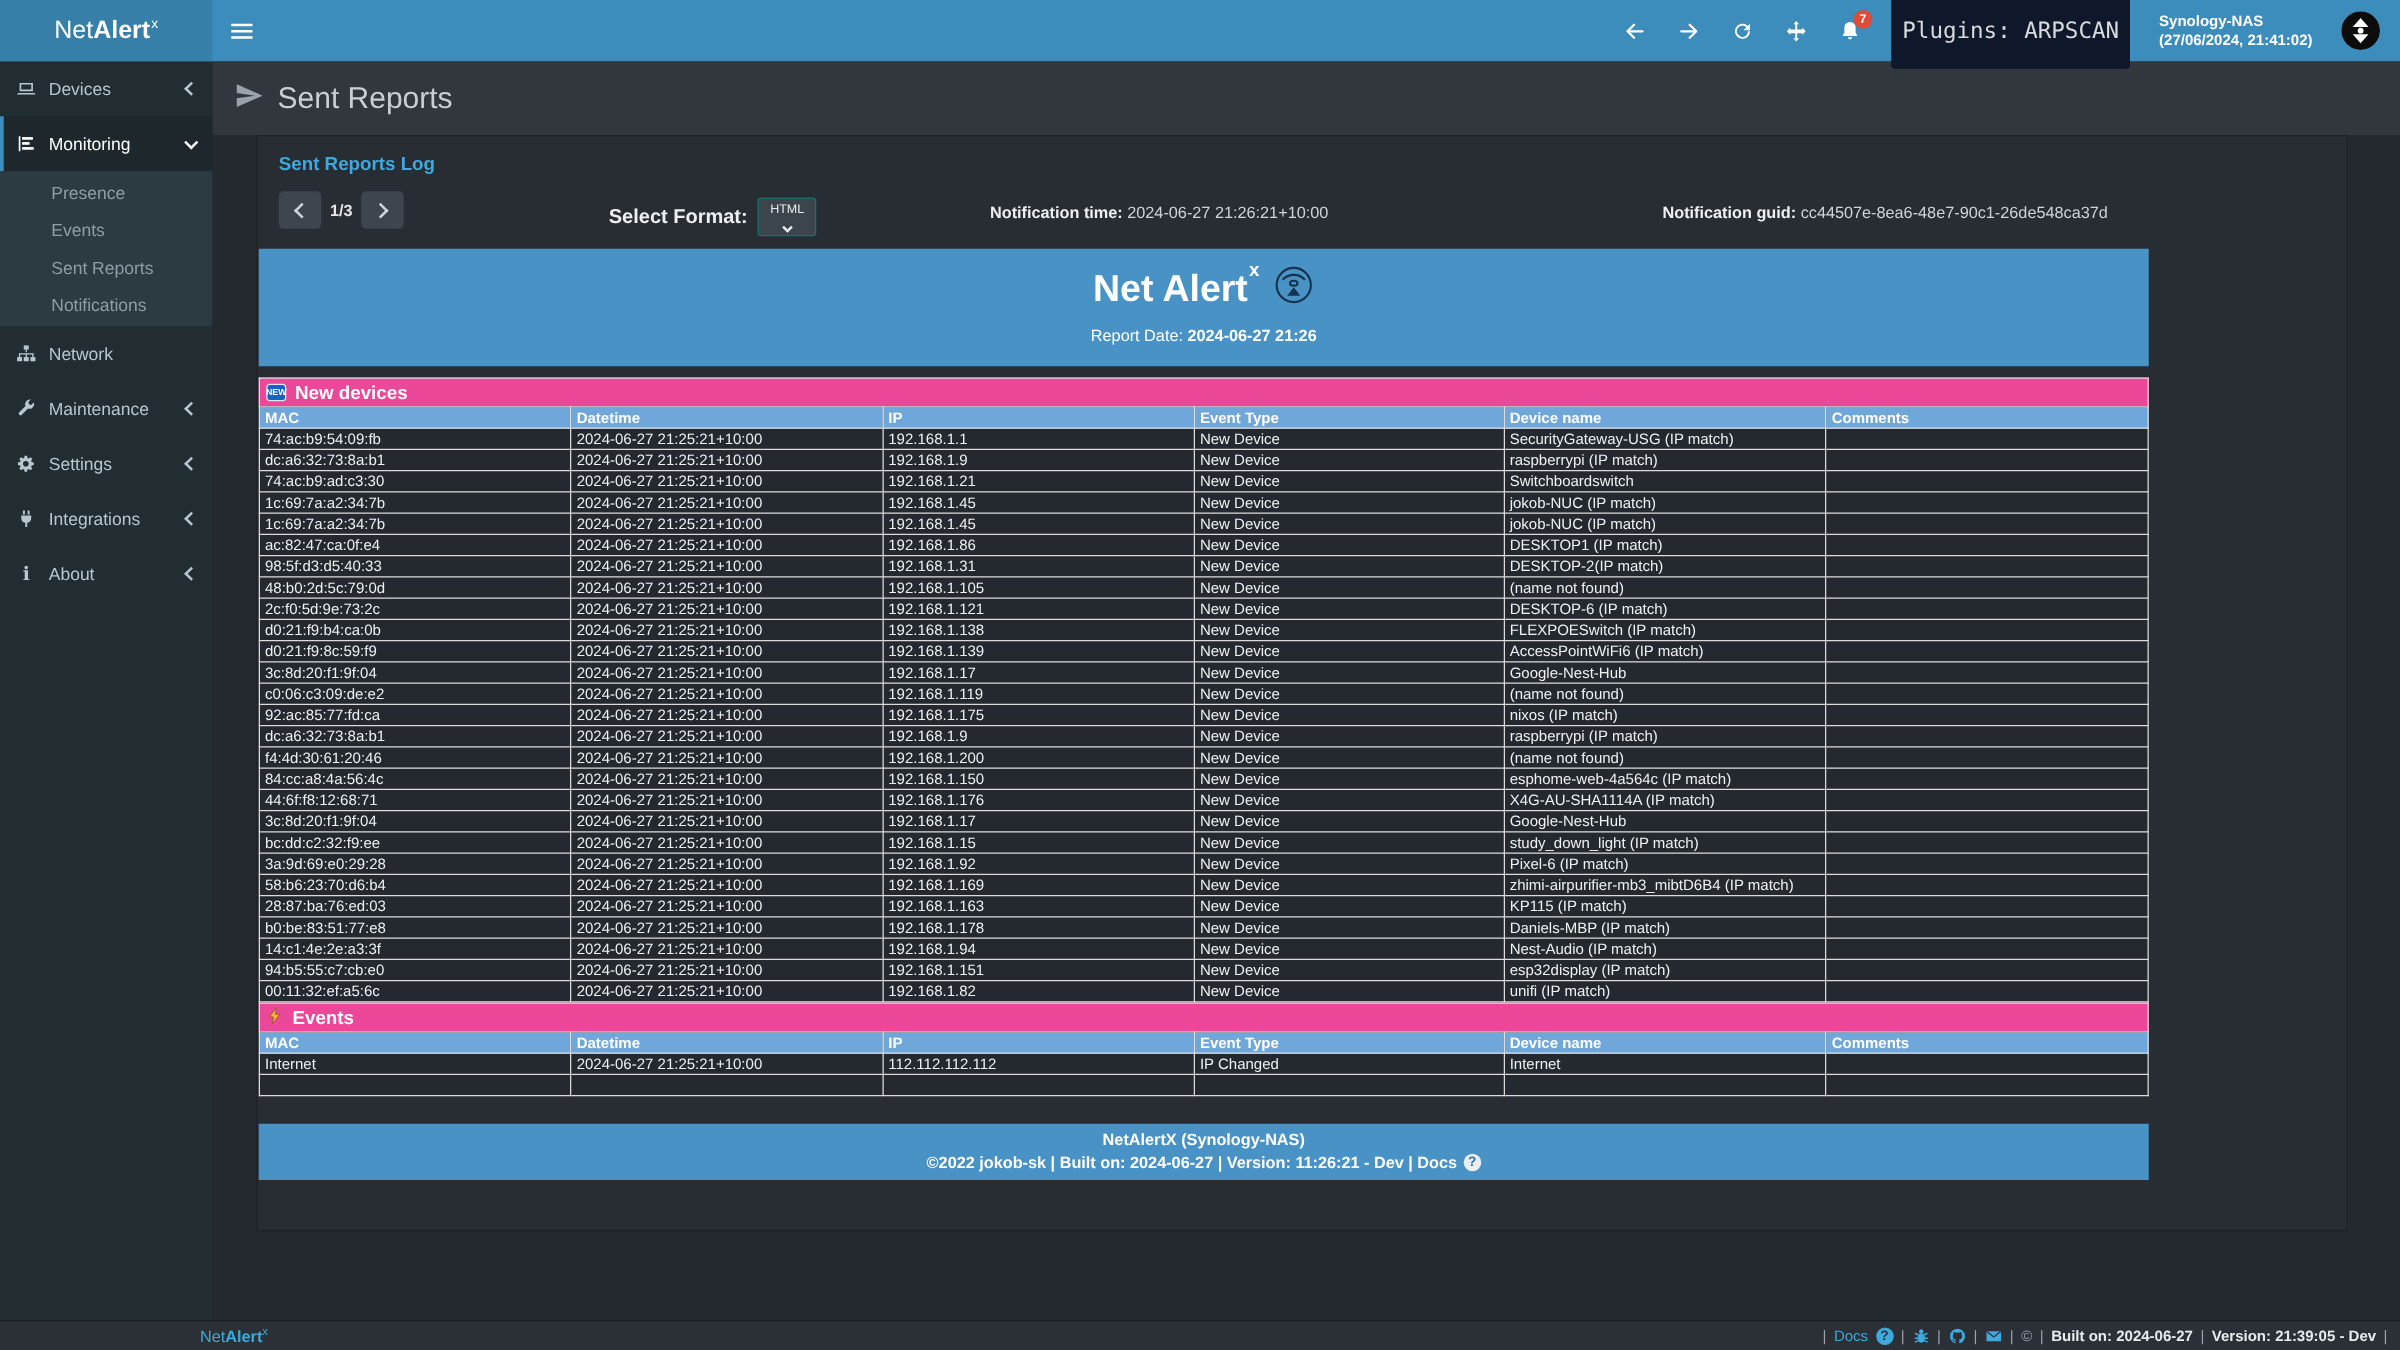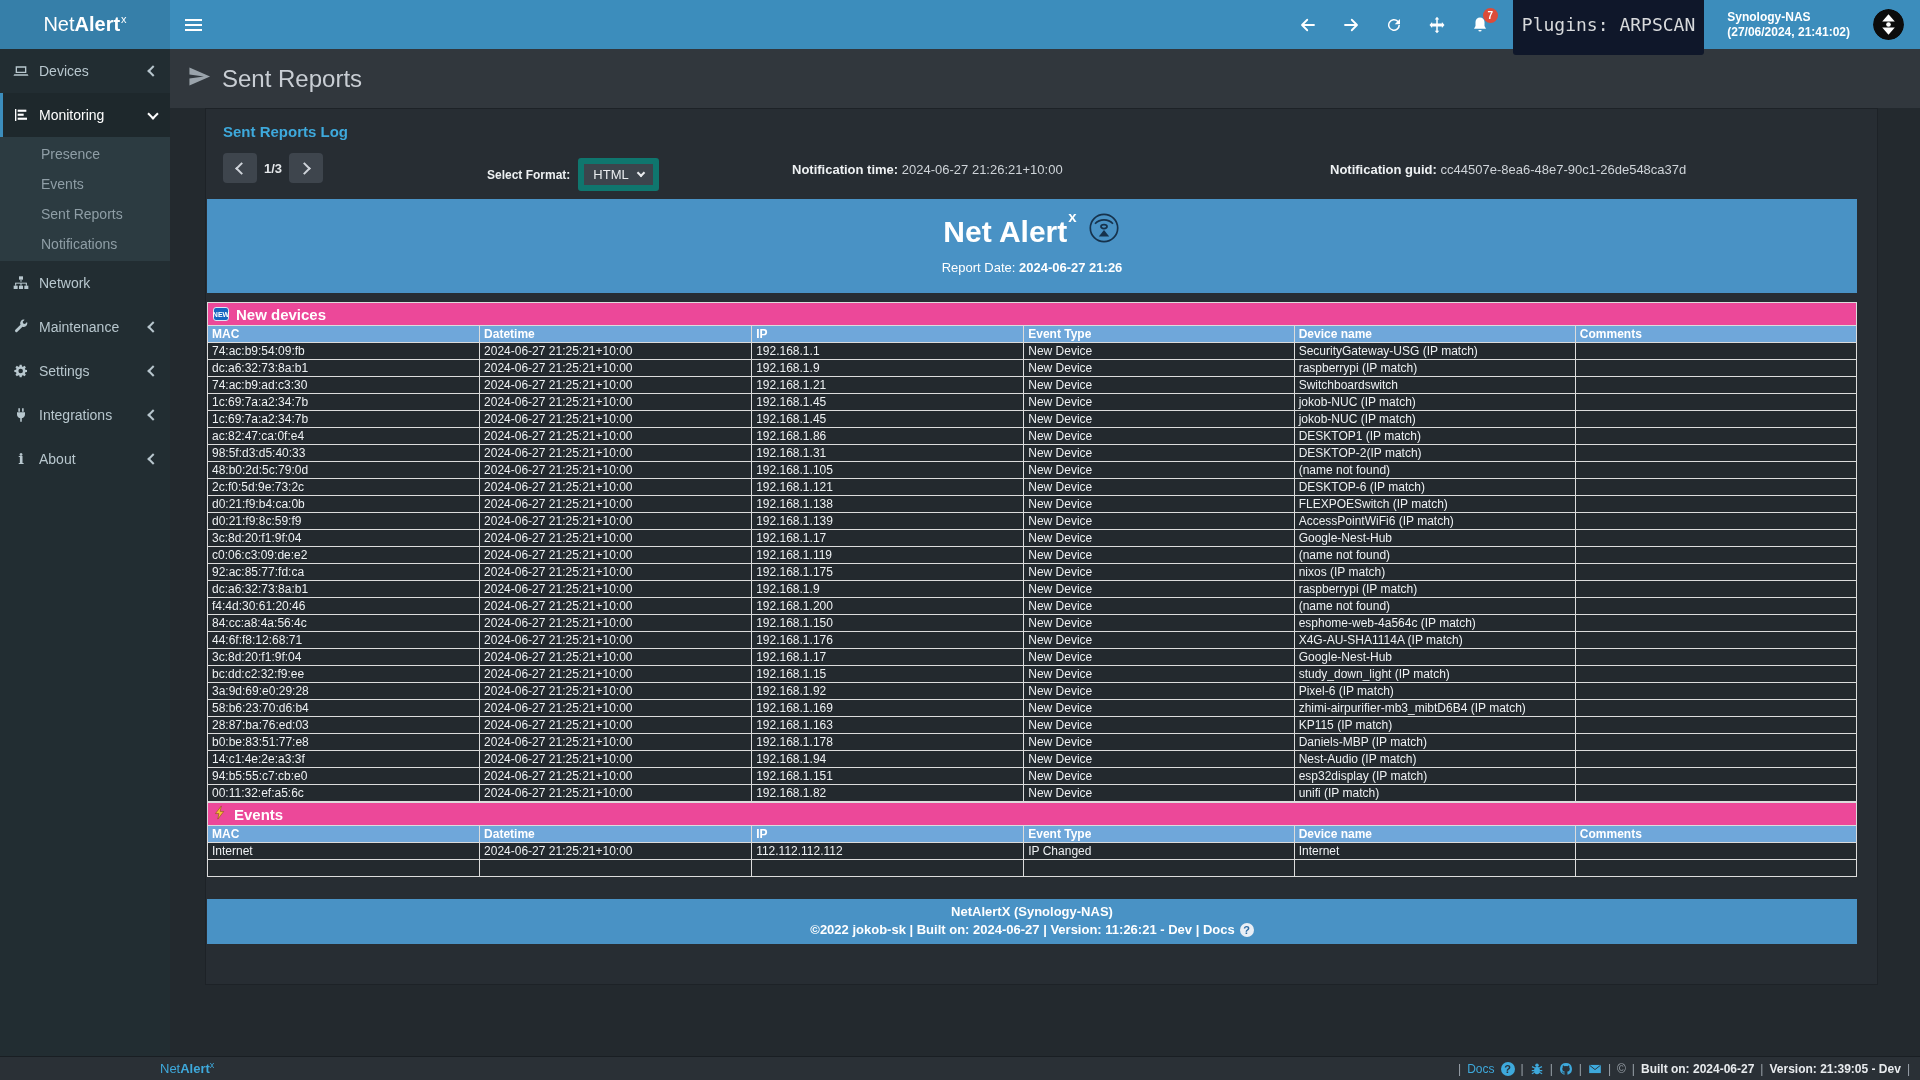--- a/index.html
+++ b/index.html
@@ -60,32 +60,32 @@
 
   .controls { position:relative; height:52px; margin-top:6px; }
   .pager { position:absolute; left:17px; top:6px; display:flex; align-items:center; gap:7px;font-weight:bold; }
   .pg-btn { width:34px; height:30px; background:#3e454d; border-radius:4px; color:#cfd4da;
             display:flex; align-items:center; justify-content:center; cursor:pointer; }
   .pg-btn .chev { width:9px; height:9px; border-width:2px; margin:0; }
   .pg-btn .chev.left  { transform:rotate(135deg); margin-left:3px; }
   .pg-btn .chev.right { transform:rotate(-45deg); margin-right:3px; }
   .pg-label { color:#e4e7ea; font-size:13px; }
   .fmt { position:absolute; left:281px; top:11px; display:flex; align-items:center; gap:8px; }
-  .fmt label { color:#edf0f2; font-size:12px; font-weight:700; }
+  .fmt label { color:#edf0f2; font-size:16px; font-weight:700; }
   .select { display:inline-flex; align-items:center; gap:9px; background:#3c444c;
-            border:6px solid #0f766e; border-radius:3px; padding:3px 9px; color:#e8ebee;
-            font-size:13px; cursor:pointer; }
+            border:1px solid #0f766e; border-radius:3px; padding:3px 9px; color:#e8ebee;
+            font-size:10px; cursor:pointer;flex-direction:column; }
   .select .chev { width:6px; height:6px; margin:-3px 0 0 0; }
   .notif { position:absolute; top:15px; font-size:13px; color:#cfd4d9; white-space:nowrap; }
   .notif b { color:#eef1f3; }
   .notif.time { left:562px;margin-left:24px; }
   .notif.guid { left:1124px; }
 
   
-  .report { width:1650px; margin-left:1px; }
+  .report { width:1512px; margin-left:1px; }
   .report-header { background:#4992c5; height:94px; text-align:center; color:#fff; }
   .report-title { padding-top:12px; font-size:30px; font-weight:700;
                   display:flex; align-items:center; justify-content:center; gap:10px; }
   .report-title sup { font-size:15px; position:relative; top:-9px; margin-left:1px; }
   .logo-circle svg { width:34px; height:34px; }
   .report-date { font-size:13px; margin-top:8px; }
   .report-date b { font-weight:700; }
 
   .section-bar { margin-top:9px; background:#ec4899; height:23px; display:flex; align-items:center;
                  gap:7px; padding-left:5px; color:#fff; font-size:15px; font-weight:700;

